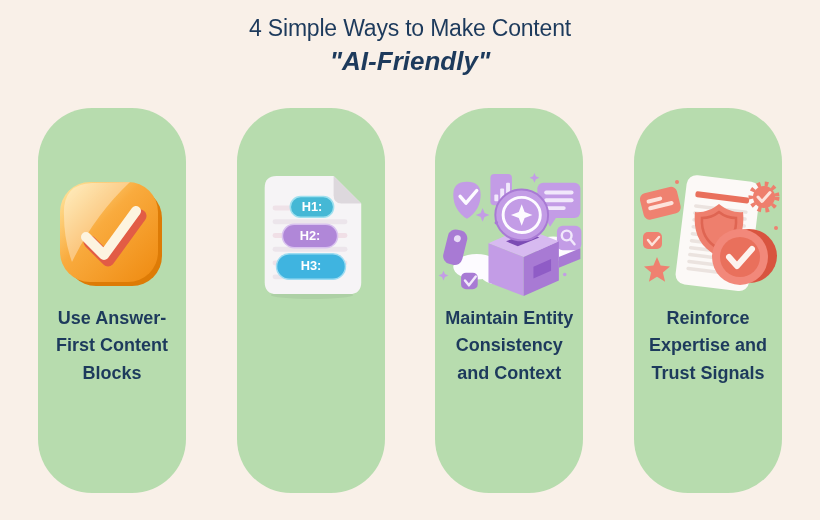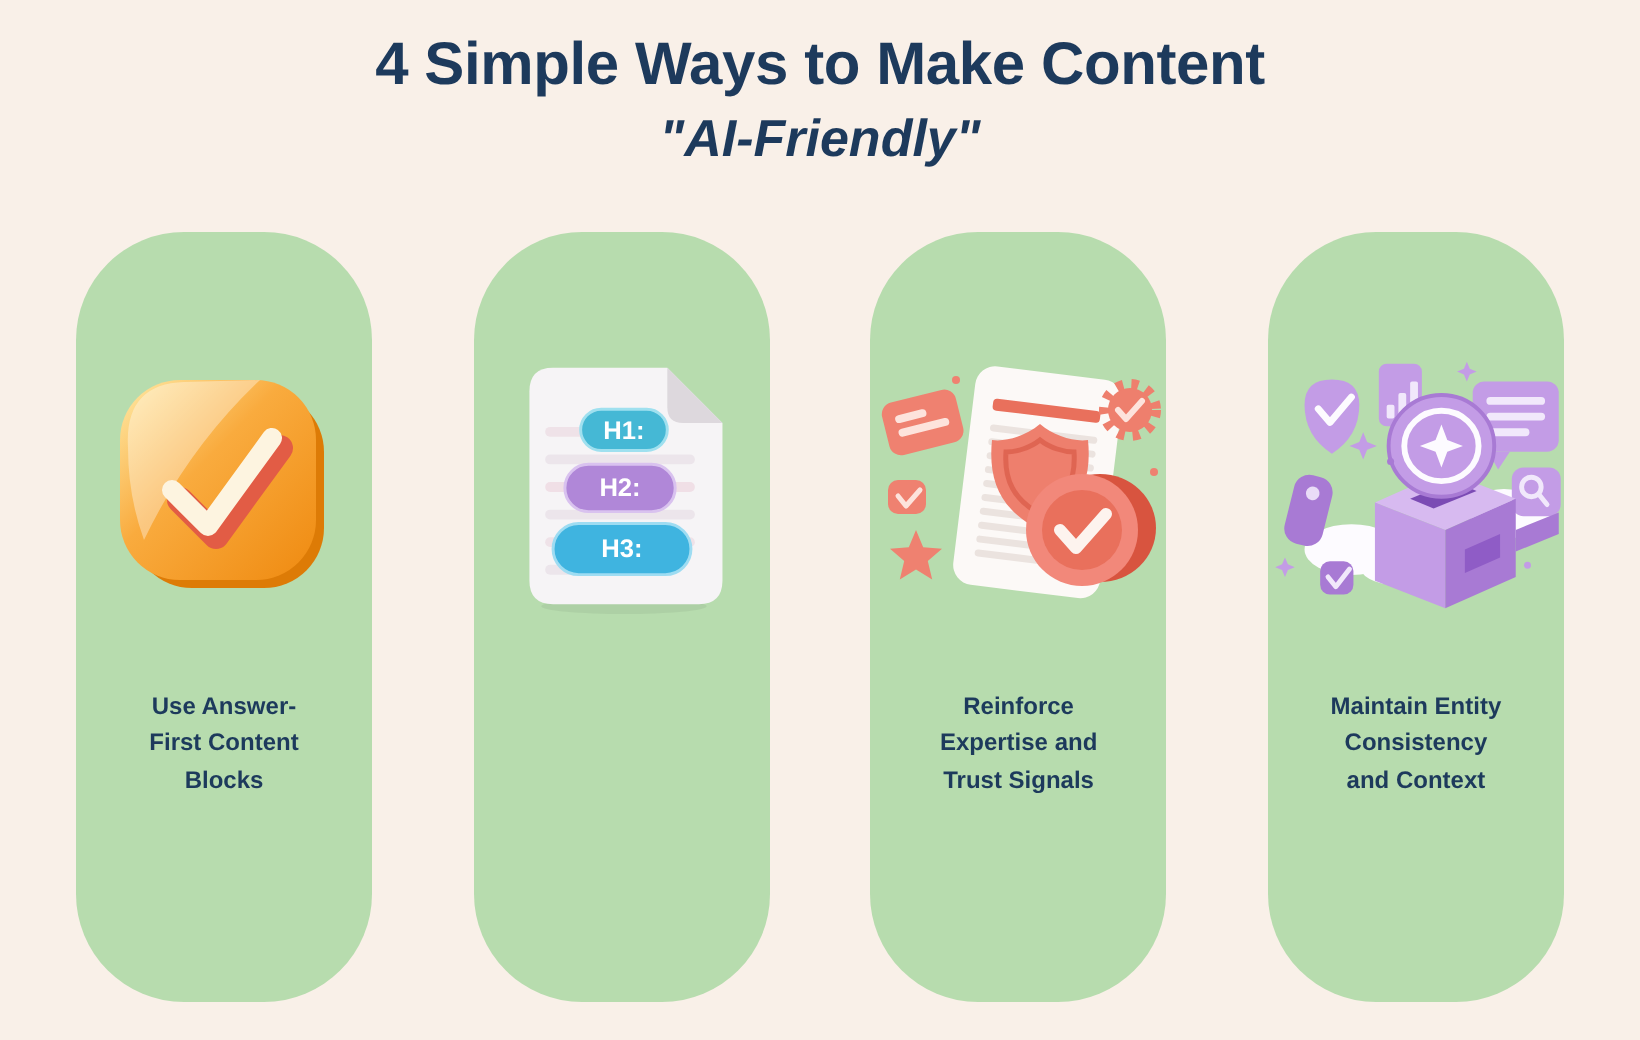--- a/index.html
+++ b/index.html
@@ -6,30 +6,30 @@
     --background:#f9f0e8; --card:#b7dcae; --title:#1d3a5c; --label:#1d3a5c;
   }
   *{box-sizing:border-box}
   html,body{margin:0;padding:0}
   body{
     width:820px;height:520px;overflow:hidden;
     background:var(--background);
     font-family:"Liberation Sans", sans-serif;
   }
   .header{padding-top:15px;text-align:center;color:var(--title);}
-  .t1{font-size:30px;font-weight:700;letter-spacing:-0.2px;line-height:1.2;}
+  .t1{font-size:23px;font-weight:400;letter-spacing:-0.2px;line-height:1.2;}
   .t2{font-size:26px;font-weight:800;font-style:italic;line-height:1.2;margin-top:3px;}
   .cards{display:flex;justify-content:space-between;padding:0 38px;margin-top:31px;}
   .card{
     width:148px;height:385px;background:var(--card);border-radius:54px;
     display:flex;flex-direction:column;align-items:center;
   }
   .icon-box{height:132px;margin-top:61px;display:flex;align-items:center;justify-content:center;}
   .label{
-    margin:35px 4px 0;font-size:12px;font-weight:bold;color:var(--label);
+    margin:4px 4px 0;font-size:18px;font-weight:bold;color:var(--label);
     text-align:center;line-height:1.52;white-space:pre-line;
   }
   svg text{font-family:"Liberation Sans",sans-serif;font-weight:bold;fill:#ffffff;}
 </style>
 </head>
 <body>
 
 <main>
   <header class="header">
     <div class="t1">4 Simple Ways to Make Content</div>
@@ -77,70 +77,20 @@
           <rect x="30" y="55" width="56" height="24" rx="12" fill="#b087d8" stroke="#d9c2ef" stroke-width="1.5"></rect>
           <text x="58" y="71" font-size="13" text-anchor="middle">H2:</text>
           <rect x="24" y="85" width="70" height="26" rx="13" fill="#3fb4e0" stroke="#9edcf2" stroke-width="1.5"></rect>
           <text x="59" y="102" font-size="13" text-anchor="middle">H3:</text>
         </svg>
       </div>
     </article>
 
     <article class="card">
       <div class="icon-box">
-        <svg width="150" height="130" viewBox="0 0 150 130">
-
-          <g transform="rotate(7 84 62)">
-            <rect x="48" y="8" width="74" height="110" rx="10" fill="#fcf9f7"></rect>
-            <rect x="58" y="24" width="54" height="6" rx="2" fill="#e9705c"></rect>
-            <rect x="58" y="37" width="54" height="3.5" rx="1.75" fill="#ebe3df"></rect>
-            <rect x="58" y="44" width="54" height="3.5" rx="1.75" fill="#ebe3df"></rect>
-            <rect x="58" y="51" width="54" height="3.5" rx="1.75" fill="#ebe3df"></rect>
-            <rect x="58" y="58" width="54" height="3.5" rx="1.75" fill="#ebe3df"></rect>
-            <rect x="58" y="65" width="54" height="3.5" rx="1.75" fill="#ebe3df"></rect>
-            <rect x="58" y="72" width="54" height="3.5" rx="1.75" fill="#ebe3df"></rect>
-            <rect x="58" y="79" width="54" height="3.5" rx="1.75" fill="#ebe3df"></rect>
-            <rect x="58" y="86" width="54" height="3.5" rx="1.75" fill="#ebe3df"></rect>
-            <rect x="58" y="93" width="44" height="3.5" rx="1.75" fill="#ebe3df"></rect>
-            <rect x="58" y="100" width="36" height="3.5" rx="1.75" fill="#ebe3df"></rect>
-          </g>
-
-          <g transform="rotate(-14 26 32)">
-            <rect x="8" y="20" width="38" height="27" rx="6" fill="#ef8170"></rect>
-            <rect x="14" y="27" width="16" height="4" rx="2" fill="#fde3dc"></rect>
-            <rect x="14" y="34" width="26" height="4" rx="2" fill="#fde3dc"></rect>
-          </g>
-
-          <rect x="10" y="62" width="19" height="17" rx="5" fill="#ef8170"></rect>
-          <path d="M15 70 l4 5 l7 -8" stroke="#fde3dc" stroke-width="2.5" fill="none" stroke-linecap="round" stroke-linejoin="round"></path>
-
-          <path d="M24 87 L27.6 95.6 L37 96.4 L29.9 102.5 L32.1 111.7 L24 106.8 L15.9 111.7 L18.1 102.5 L11 96.4 L20.4 95.6 Z" fill="#ef8170"></path>
-
-          <circle cx="131" cy="27" r="13" fill="none" stroke="#ee7f6d" stroke-width="5" stroke-dasharray="3.5 4.2"></circle>
-          <circle cx="131" cy="27" r="11" fill="#ee7f6d"></circle>
-          <path d="M125 27 l4 4.5 l8 -9" stroke="#fde3dc" stroke-width="3" fill="none" stroke-linecap="round" stroke-linejoin="round"></path>
-
-          <path d="M86 34 C93 40 103 43 110 42 C112 62 106 77 86 87 C66 77 60 62 62 42 C69 43 79 40 86 34 Z" fill="#ee7f6d"></path>
-          <path d="M86 42 C91 46 98 48 103 48 C104 62 99 72 86 79 C73 72 68 62 69 48 C74 48 81 46 86 42 Z" fill="none" stroke="#d95a47" stroke-width="2.5" opacity="0.7"></path>
-
-          <ellipse cx="116" cy="86" rx="28" ry="27" fill="#d8543f"></ellipse>
-          <circle cx="107" cy="87" r="28" fill="#f2887a"></circle>
-          <circle cx="107" cy="87" r="20" fill="#e9705c"></circle>
-          <path d="M96 87 l8 9 l15 -17" stroke="#fdf3ee" stroke-width="6" fill="none" stroke-linecap="round" stroke-linejoin="round"></path>
-          <circle cx="44" cy="12" r="2" fill="#ef8170"></circle>
-          <circle cx="143" cy="58" r="2" fill="#ef8170"></circle>
-        </svg>
-      </div>
-      <p class="label">Reinforce
-Expertise and
-Trust Signals</p>
-    </article>
-
-    <article class="card">
-      <div class="icon-box">
         <svg width="150" height="132" viewBox="0 0 150 135">
           <ellipse cx="42" cy="100" rx="24" ry="13" fill="#fdfbff"></ellipse>
           <ellipse cx="64" cy="108" rx="18" ry="10" fill="#fdfbff"></ellipse>
           <ellipse cx="120" cy="80" rx="18" ry="11" fill="#fdfbff"></ellipse>
           <ellipse cx="134" cy="88" rx="12" ry="8" fill="#fdfbff"></ellipse>
 
           <rect x="104" y="14" width="44" height="36" rx="6" fill="#c39ce6"></rect>
           <path d="M112 50 l5 9 l6 -9 z" fill="#c39ce6"></path>
           <rect x="111" y="22" width="30" height="4" rx="2" fill="#f1e8fb"></rect>
           <rect x="111" y="30" width="30" height="4" rx="2" fill="#f1e8fb"></rect>
@@ -182,14 +132,64 @@
           <path d="M8 104 l1.5 3.5 l3.5 1.5 l-3.5 1.5 l-1.5 3.5 l-1.5 -3.5 l-3.5 -1.5 l3.5 -1.5 Z" fill="#c39ce6"></path>
           <circle cx="62" cy="55" r="1.8" fill="#a87ad4"></circle>
           <circle cx="132" cy="108" r="1.8" fill="#c39ce6"></circle>
         </svg>
       </div>
       <p class="label">Maintain Entity
 Consistency
 and Context</p>
     </article>
 
+    <article class="card">
+      <div class="icon-box">
+        <svg width="150" height="130" viewBox="0 0 150 130">
+
+          <g transform="rotate(7 84 62)">
+            <rect x="48" y="8" width="74" height="110" rx="10" fill="#fcf9f7"></rect>
+            <rect x="58" y="24" width="54" height="6" rx="2" fill="#e9705c"></rect>
+            <rect x="58" y="37" width="54" height="3.5" rx="1.75" fill="#ebe3df"></rect>
+            <rect x="58" y="44" width="54" height="3.5" rx="1.75" fill="#ebe3df"></rect>
+            <rect x="58" y="51" width="54" height="3.5" rx="1.75" fill="#ebe3df"></rect>
+            <rect x="58" y="58" width="54" height="3.5" rx="1.75" fill="#ebe3df"></rect>
+            <rect x="58" y="65" width="54" height="3.5" rx="1.75" fill="#ebe3df"></rect>
+            <rect x="58" y="72" width="54" height="3.5" rx="1.75" fill="#ebe3df"></rect>
+            <rect x="58" y="79" width="54" height="3.5" rx="1.75" fill="#ebe3df"></rect>
+            <rect x="58" y="86" width="54" height="3.5" rx="1.75" fill="#ebe3df"></rect>
+            <rect x="58" y="93" width="44" height="3.5" rx="1.75" fill="#ebe3df"></rect>
+            <rect x="58" y="100" width="36" height="3.5" rx="1.75" fill="#ebe3df"></rect>
+          </g>
+
+          <g transform="rotate(-14 26 32)">
+            <rect x="8" y="20" width="38" height="27" rx="6" fill="#ef8170"></rect>
+            <rect x="14" y="27" width="16" height="4" rx="2" fill="#fde3dc"></rect>
+            <rect x="14" y="34" width="26" height="4" rx="2" fill="#fde3dc"></rect>
+          </g>
+
+          <rect x="10" y="62" width="19" height="17" rx="5" fill="#ef8170"></rect>
+          <path d="M15 70 l4 5 l7 -8" stroke="#fde3dc" stroke-width="2.5" fill="none" stroke-linecap="round" stroke-linejoin="round"></path>
+
+          <path d="M24 87 L27.6 95.6 L37 96.4 L29.9 102.5 L32.1 111.7 L24 106.8 L15.9 111.7 L18.1 102.5 L11 96.4 L20.4 95.6 Z" fill="#ef8170"></path>
+
+          <circle cx="131" cy="27" r="13" fill="none" stroke="#ee7f6d" stroke-width="5" stroke-dasharray="3.5 4.2"></circle>
+          <circle cx="131" cy="27" r="11" fill="#ee7f6d"></circle>
+          <path d="M125 27 l4 4.5 l8 -9" stroke="#fde3dc" stroke-width="3" fill="none" stroke-linecap="round" stroke-linejoin="round"></path>
+
+          <path d="M86 34 C93 40 103 43 110 42 C112 62 106 77 86 87 C66 77 60 62 62 42 C69 43 79 40 86 34 Z" fill="#ee7f6d"></path>
+          <path d="M86 42 C91 46 98 48 103 48 C104 62 99 72 86 79 C73 72 68 62 69 48 C74 48 81 46 86 42 Z" fill="none" stroke="#d95a47" stroke-width="2.5" opacity="0.7"></path>
+
+          <ellipse cx="116" cy="86" rx="28" ry="27" fill="#d8543f"></ellipse>
+          <circle cx="107" cy="87" r="28" fill="#f2887a"></circle>
+          <circle cx="107" cy="87" r="20" fill="#e9705c"></circle>
+          <path d="M96 87 l8 9 l15 -17" stroke="#fdf3ee" stroke-width="6" fill="none" stroke-linecap="round" stroke-linejoin="round"></path>
+          <circle cx="44" cy="12" r="2" fill="#ef8170"></circle>
+          <circle cx="143" cy="58" r="2" fill="#ef8170"></circle>
+        </svg>
+      </div>
+      <p class="label">Reinforce
+Expertise and
+Trust Signals</p>
+    </article>
+
   </section>
 </main>
 
 </body></html>

